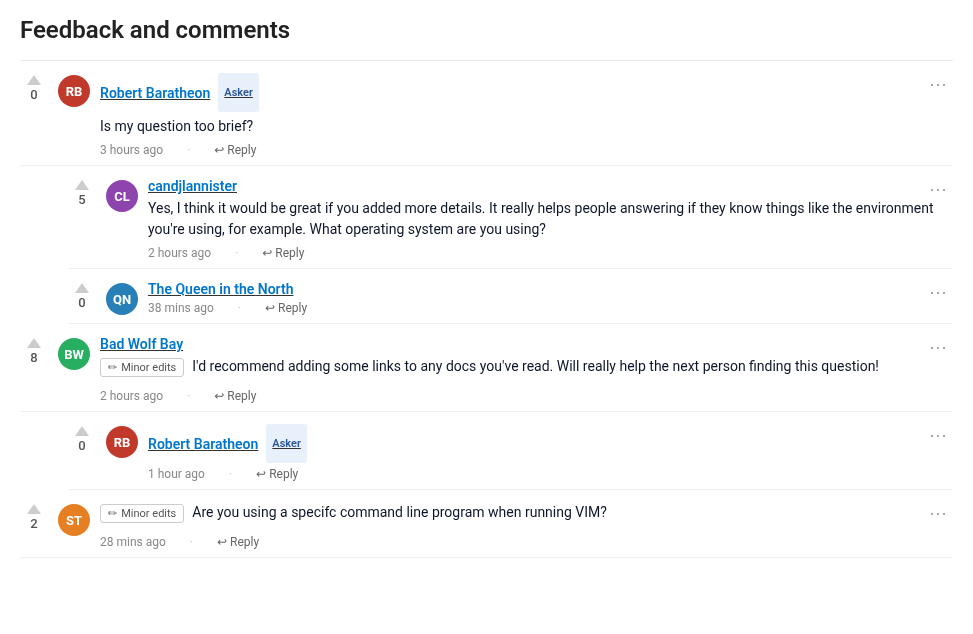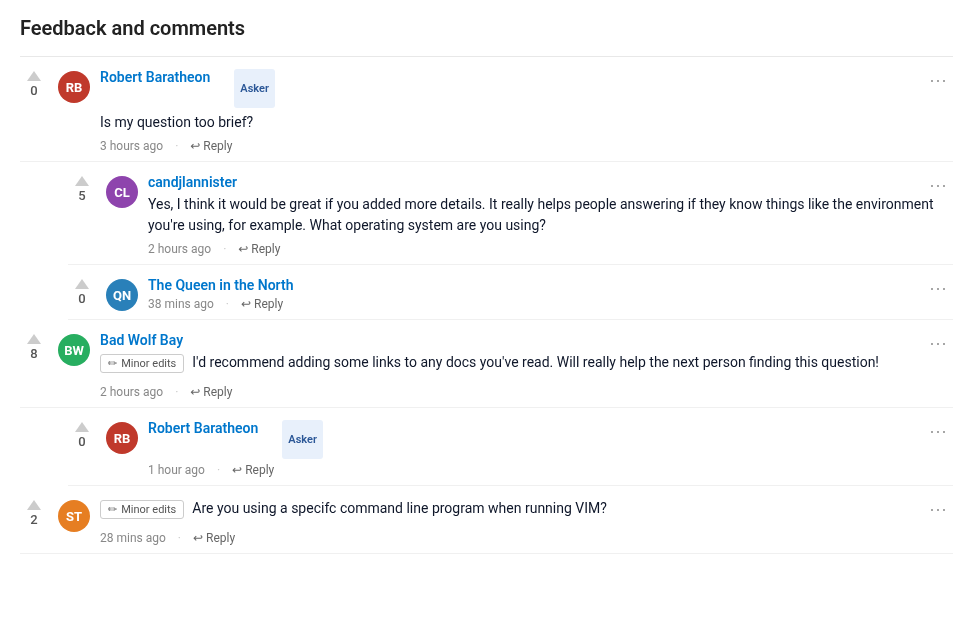--- a/index.html
+++ b/index.html
@@ -6,21 +6,21 @@
     body {
       font-family: -apple-system, BlinkMacSystemFont, "Segoe UI", Roboto, Arial, sans-serif;
       font-size: 14px;
       color: #333;
       background: #fff;
       width: 973px;
       min-height: 634px;
       padding: 16px 20px;
     }
     h2 {
-      font-size: 20px;
+      font-size: 24px;
       font-weight: 600;
       color: #222;
       margin-bottom: 16px;
     }
     .comment-thread { border-top: 1px solid #e8e8e8; }
     .comment {
       display: flex;
       gap: 10px;
       padding: 12px 0 8px 0;
       position: relative;
@@ -65,24 +65,25 @@
       display: flex;
       align-items: center;
       justify-content: center;
       font-size: 13px;
       font-weight: bold;
       color: #fff;
     }
     .comment-body { flex: 1; }
     .comment-header {
       display: flex;
-      align-items: flex-start;
-      gap: 24px;
+      align-items: center;
+      gap: 8px;
       margin-bottom: 4px;
       flex-wrap: wrap;
+      text-decoration: underline;
     }
     .username {
       color: #0077cc;
       font-weight: 600;
       font-size: 14px;
       text-decoration: none;
       cursor: pointer;
     }
     .badge {
       background: #e8f0fb;
@@ -117,21 +118,21 @@
     .comment-with-badge {
       display: flex;
       align-items: baseline;
       gap: 8px;
       flex-wrap: wrap;
       margin-bottom: 6px;
     }
     .comment-footer {
       display: flex;
       align-items: center;
-      gap: 12px;
+      gap: 24px;
       font-size: 12px;
       color: #888;
       text-align: center;
     }
     .timestamp { color: #888; }
     .reply-link {
       color: #666;
       cursor: pointer;
       display: flex;
       align-items: center;

